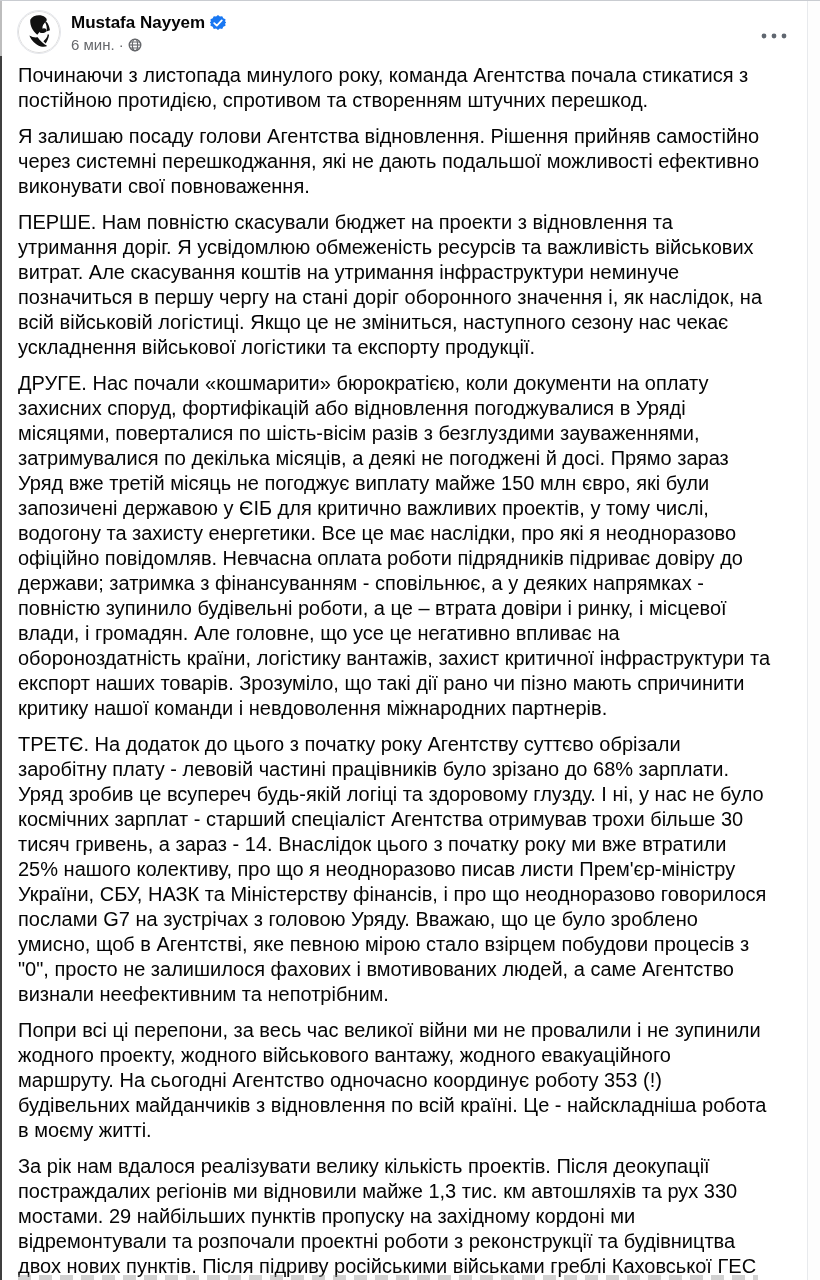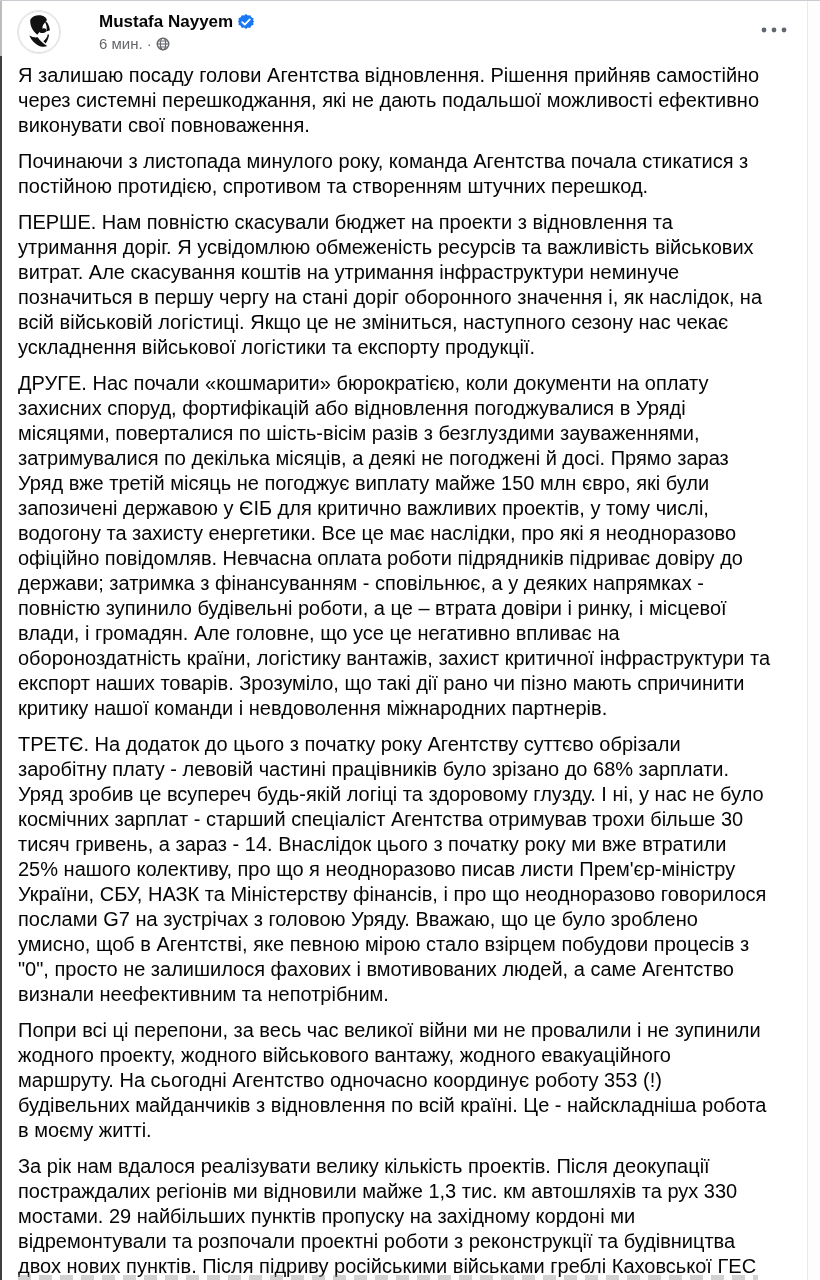--- a/index.html
+++ b/index.html
@@ -17,23 +17,22 @@
     position:absolute;left:0;top:0;bottom:0;width:2px;z-index:5;
     background:linear-gradient(#bdbdbd 0 55px,#3f3f3f 55px);
   }
   .edge-right{
     position:absolute;right:0;top:0;bottom:0;width:12px;z-index:4;
     background:#fdfdfd;border-left:1px solid #e8eaed;
   }
 
   
   .post-header{
-    display:flex;align-items:flex-start;
+    display:flex;align-items:center;
     padding:9px 16px 0 17px;
-    gap:28px;
   }
   .avatar{
     width:42px;height:42px;border-radius:50%;flex:0 0 42px;
     border:1px solid #e4e6eb;background:#fff;overflow:hidden;cursor:pointer;
   }
   .avatar svg{display:block;width:100%;height:100%;}
   .header-text{margin-left:10px;flex:1;min-width:0;padding-top:2px;}
   .name-row{display:flex;align-items:center;gap:5px;}
   .author{
     font-size:17px;font-weight:700;color:#050505;line-height:20px;cursor:pointer;
@@ -116,22 +115,22 @@
     <div class="more-btn">
       <svg viewBox="0 0 32 10" width="32" height="10" xmlns="http://www.w3.org/2000/svg">
         <circle cx="6" cy="5" r="2.4" fill="#606770"></circle>
         <circle cx="16" cy="5" r="2.4" fill="#606770"></circle>
         <circle cx="26" cy="5" r="2.4" fill="#606770"></circle>
       </svg>
     </div>
   </header>
 
   <main class="post-body">
+      <p class="post-paragraph">Починаючи з листопада минулого року, команда Агентства почала стикатися з постійною протидією, спротивом та створенням штучних перешкод.</p>
       <p class="post-paragraph">Я залишаю посаду голови Агентства відновлення. Рішення прийняв самостійно через системні перешкоджання, які не дають подальшої можливості ефективно виконувати свої повноваження.</p>
-      <p class="post-paragraph">Починаючи з листопада минулого року, команда Агентства почала стикатися з постійною протидією, спротивом та створенням штучних перешкод.</p>
       <p class="post-paragraph">ПЕРШЕ. Нам повністю скасували бюджет на проекти з відновлення та утримання доріг. Я усвідомлюю обмеженість ресурсів та важливість військових витрат. Але скасування коштів на утримання інфраструктури неминуче позначиться в першу чергу на стані доріг оборонного значення і, як наслідок, на всій військовій логістиці. Якщо це не зміниться, наступного сезону нас чекає ускладнення військової логістики та експорту продукції.</p>
       <p class="post-paragraph">ДРУГЕ. Нас почали «кошмарити» бюрократією, коли документи на оплату захисних споруд, фортифікацій або відновлення погоджувалися в Уряді місяцями, поверталися по шість-вісім разів з безглуздими зауваженнями, затримувалися по декілька місяців, а деякі не погоджені й досі. Прямо зараз Уряд вже третій місяць не погоджує виплату майже 150 млн євро, які були запозичені державою у ЄІБ для критично важливих проектів, у тому числі, водогону та захисту енергетики. Все це має наслідки, про які я неодноразово офіційно повідомляв. Невчасна оплата роботи підрядників підриває довіру до держави; затримка з фінансуванням - сповільнює, а у деяких напрямках - повністю зупинило будівельні роботи, а це – втрата довіри і ринку, і місцевої влади, і громадян. Але головне, що усе це негативно впливає на обороноздатність країни, логістику вантажів, захист критичної інфраструктури та експорт наших товарів. Зрозуміло, що такі дії рано чи пізно мають спричинити критику нашої команди і невдоволення міжнародних партнерів.</p>
       <p class="post-paragraph">ТРЕТЄ. На додаток до цього з початку року Агентству суттєво обрізали заробітну плату - левовій частині працівників було зрізано до 68% зарплати. Уряд зробив це всупереч будь-якій логіці та здоровому глузду. І ні, у нас не було космічних зарплат - старший спеціаліст Агентства отримував трохи більше 30 тисяч гривень, а зараз - 14. Внаслідок цього з початку року ми вже втратили 25% нашого колективу, про що я неодноразово писав листи Прем'єр-міністру України, СБУ, НАЗК та Міністерству фінансів, і про що неодноразово говорилося послами G7 на зустрічах з головою Уряду. Вважаю, що це було зроблено умисно, щоб в Агентстві, яке певною мірою стало взірцем побудови процесів з "0", просто не залишилося фахових і вмотивованих людей, а саме Агентство визнали неефективним та непотрібним.</p>
       <p class="post-paragraph">Попри всі ці перепони, за весь час великої війни ми не провалили і не зупинили жодного проекту, жодного військового вантажу, жодного евакуаційного маршруту. На сьогодні Агентство одночасно координує роботу 353 (!) будівельних майданчиків з відновлення по всій країні. Це - найскладніша робота в моєму житті.</p>
       <p class="post-paragraph">За рік нам вдалося реалізувати велику кількість проектів. Після деокупації постраждалих регіонів ми відновили майже 1,3 тис. км автошляхів та рух 330 мостами. 29 найбільших пунктів пропуску на західному кордоні ми відремонтували та розпочали проектні роботи з реконструкції та будівництва двох нових пунктів. Після підриву російськими військами греблі Каховської ГЕС у надстислі терміни ми збудували 155 км магістрального водогону у Дніпропетровській області, який забезпечить питною водою 1,5 млн людей.</p>
     </main>
 
   <div class="clipped-text-line"></div>
 </div>
 

